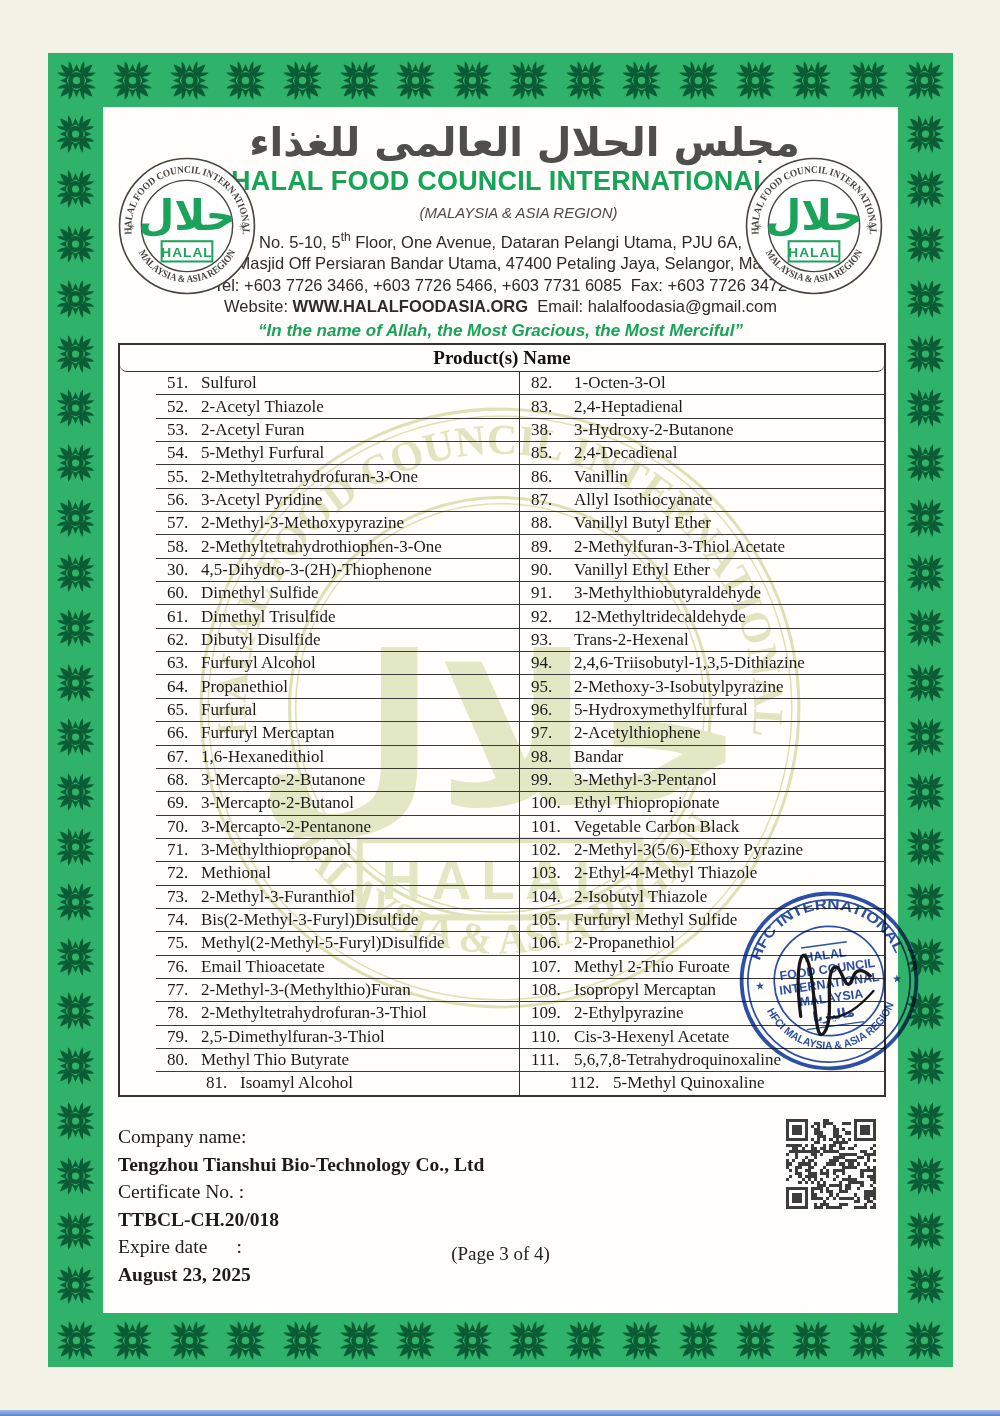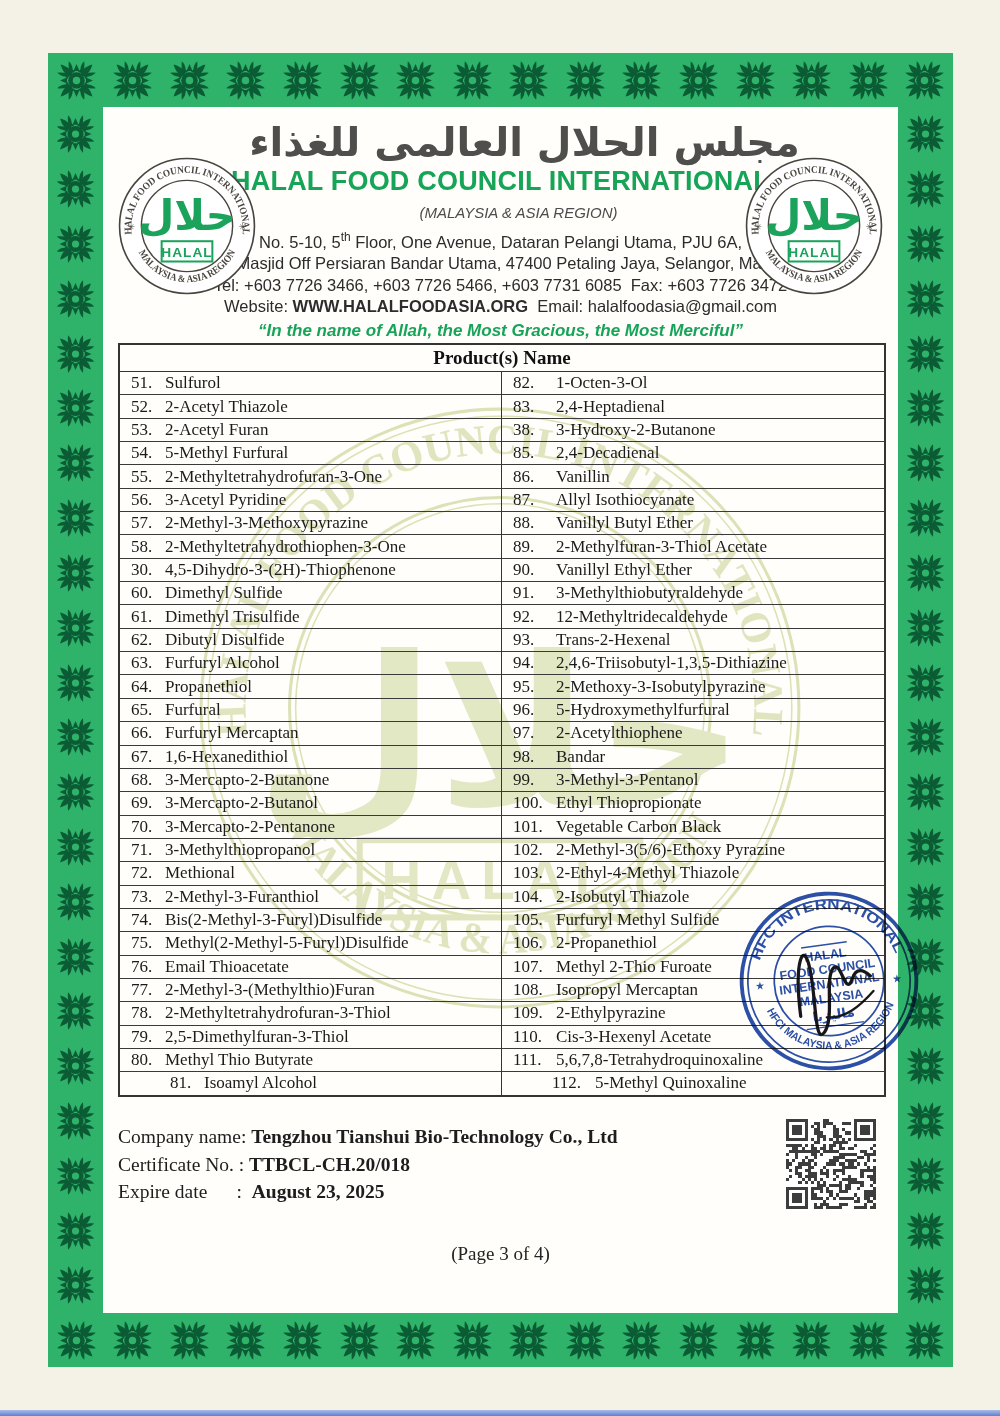--- a/index.html
+++ b/index.html
@@ -24,34 +24,34 @@
   .addr sup{font-size:12px;}
   .weburl{font-weight:bold;}
   .quote{font-family:"Liberation Sans",sans-serif;font-style:italic;font-weight:bold;font-size:17px;color:#17a458;line-height:26px;}
   
   .logo{position:absolute;top:44px;width:142px;height:150px;z-index:2;}
   .logo.lft{left:13px;} .logo.rgt{right:13px;}
   
   .watermark{position:absolute;left:92px;top:296px;width:610px;height:610px;z-index:0;opacity:.9;}
   
   .ptable{position:absolute;left:15px;top:236px;width:764px;border:2px solid #343434;z-index:1;background:transparent;}
-  .ptable-head{height:26px;border-bottom:1.6px solid #343434;text-align:center;font-weight:bold;font-size:19px;line-height:26px;color:#111;}
+  .ptable-head{height:26px;border-bottom:1.6px solid #343434;text-align:center;font-weight:bold;font-size:19px;line-height:26px;color:#111;border-radius:7px;}
   .ptable-body{display:flex;}
   .pcol{width:50%;box-sizing:border-box;}
-  .pcol-left{border-right:1.6px solid #343434;}
+  .pcol-left{border-right:1.6px solid #343434;margin-left:36px;}
   .prow{height:22.35px;display:flex;align-items:center;border-bottom:1.6px solid #3a3a3a;font-size:17px;color:#1b1b1b;overflow:hidden;}
   .prow:last-child{border-bottom:none;padding-left:39px;}
   .pnum{flex:0 0 auto;width:34px;padding-left:11px;}
   .pcol-right .pnum{width:43px;}
   .pname{white-space:nowrap;}
   
   .stamp{position:absolute;left:630px;top:778px;width:192px;height:192px;z-index:3;mix-blend-mode:multiply;transform:rotate(-3deg);}
   
   .footer{position:absolute;left:15px;top:1016px;width:650px;font-size:19.5px;color:#1d1d1d;z-index:2;}
-  .frow{display:flex;line-height:27.5px;}
+  .frow{display:flex;line-height:27.5px;flex-direction:column;}
   .flabel{white-space:pre;}
   .fvalue{font-weight:bold;white-space:pre;}
   .qr{position:absolute;left:683px;top:1012px;width:90px;height:90px;z-index:2;}
   .pagenote{position:absolute;left:0;top:1136px;width:100%;text-align:center;font-size:19px;color:#232323;z-index:2;}
   .scanline{position:absolute;left:0;bottom:0;width:100%;height:6px;background:linear-gradient(#a9bce7,#5d81cf);z-index:4;}
   .defs-holder{position:absolute;width:0;height:0;overflow:hidden;}
 </style>
 </head>
 <body>
 

